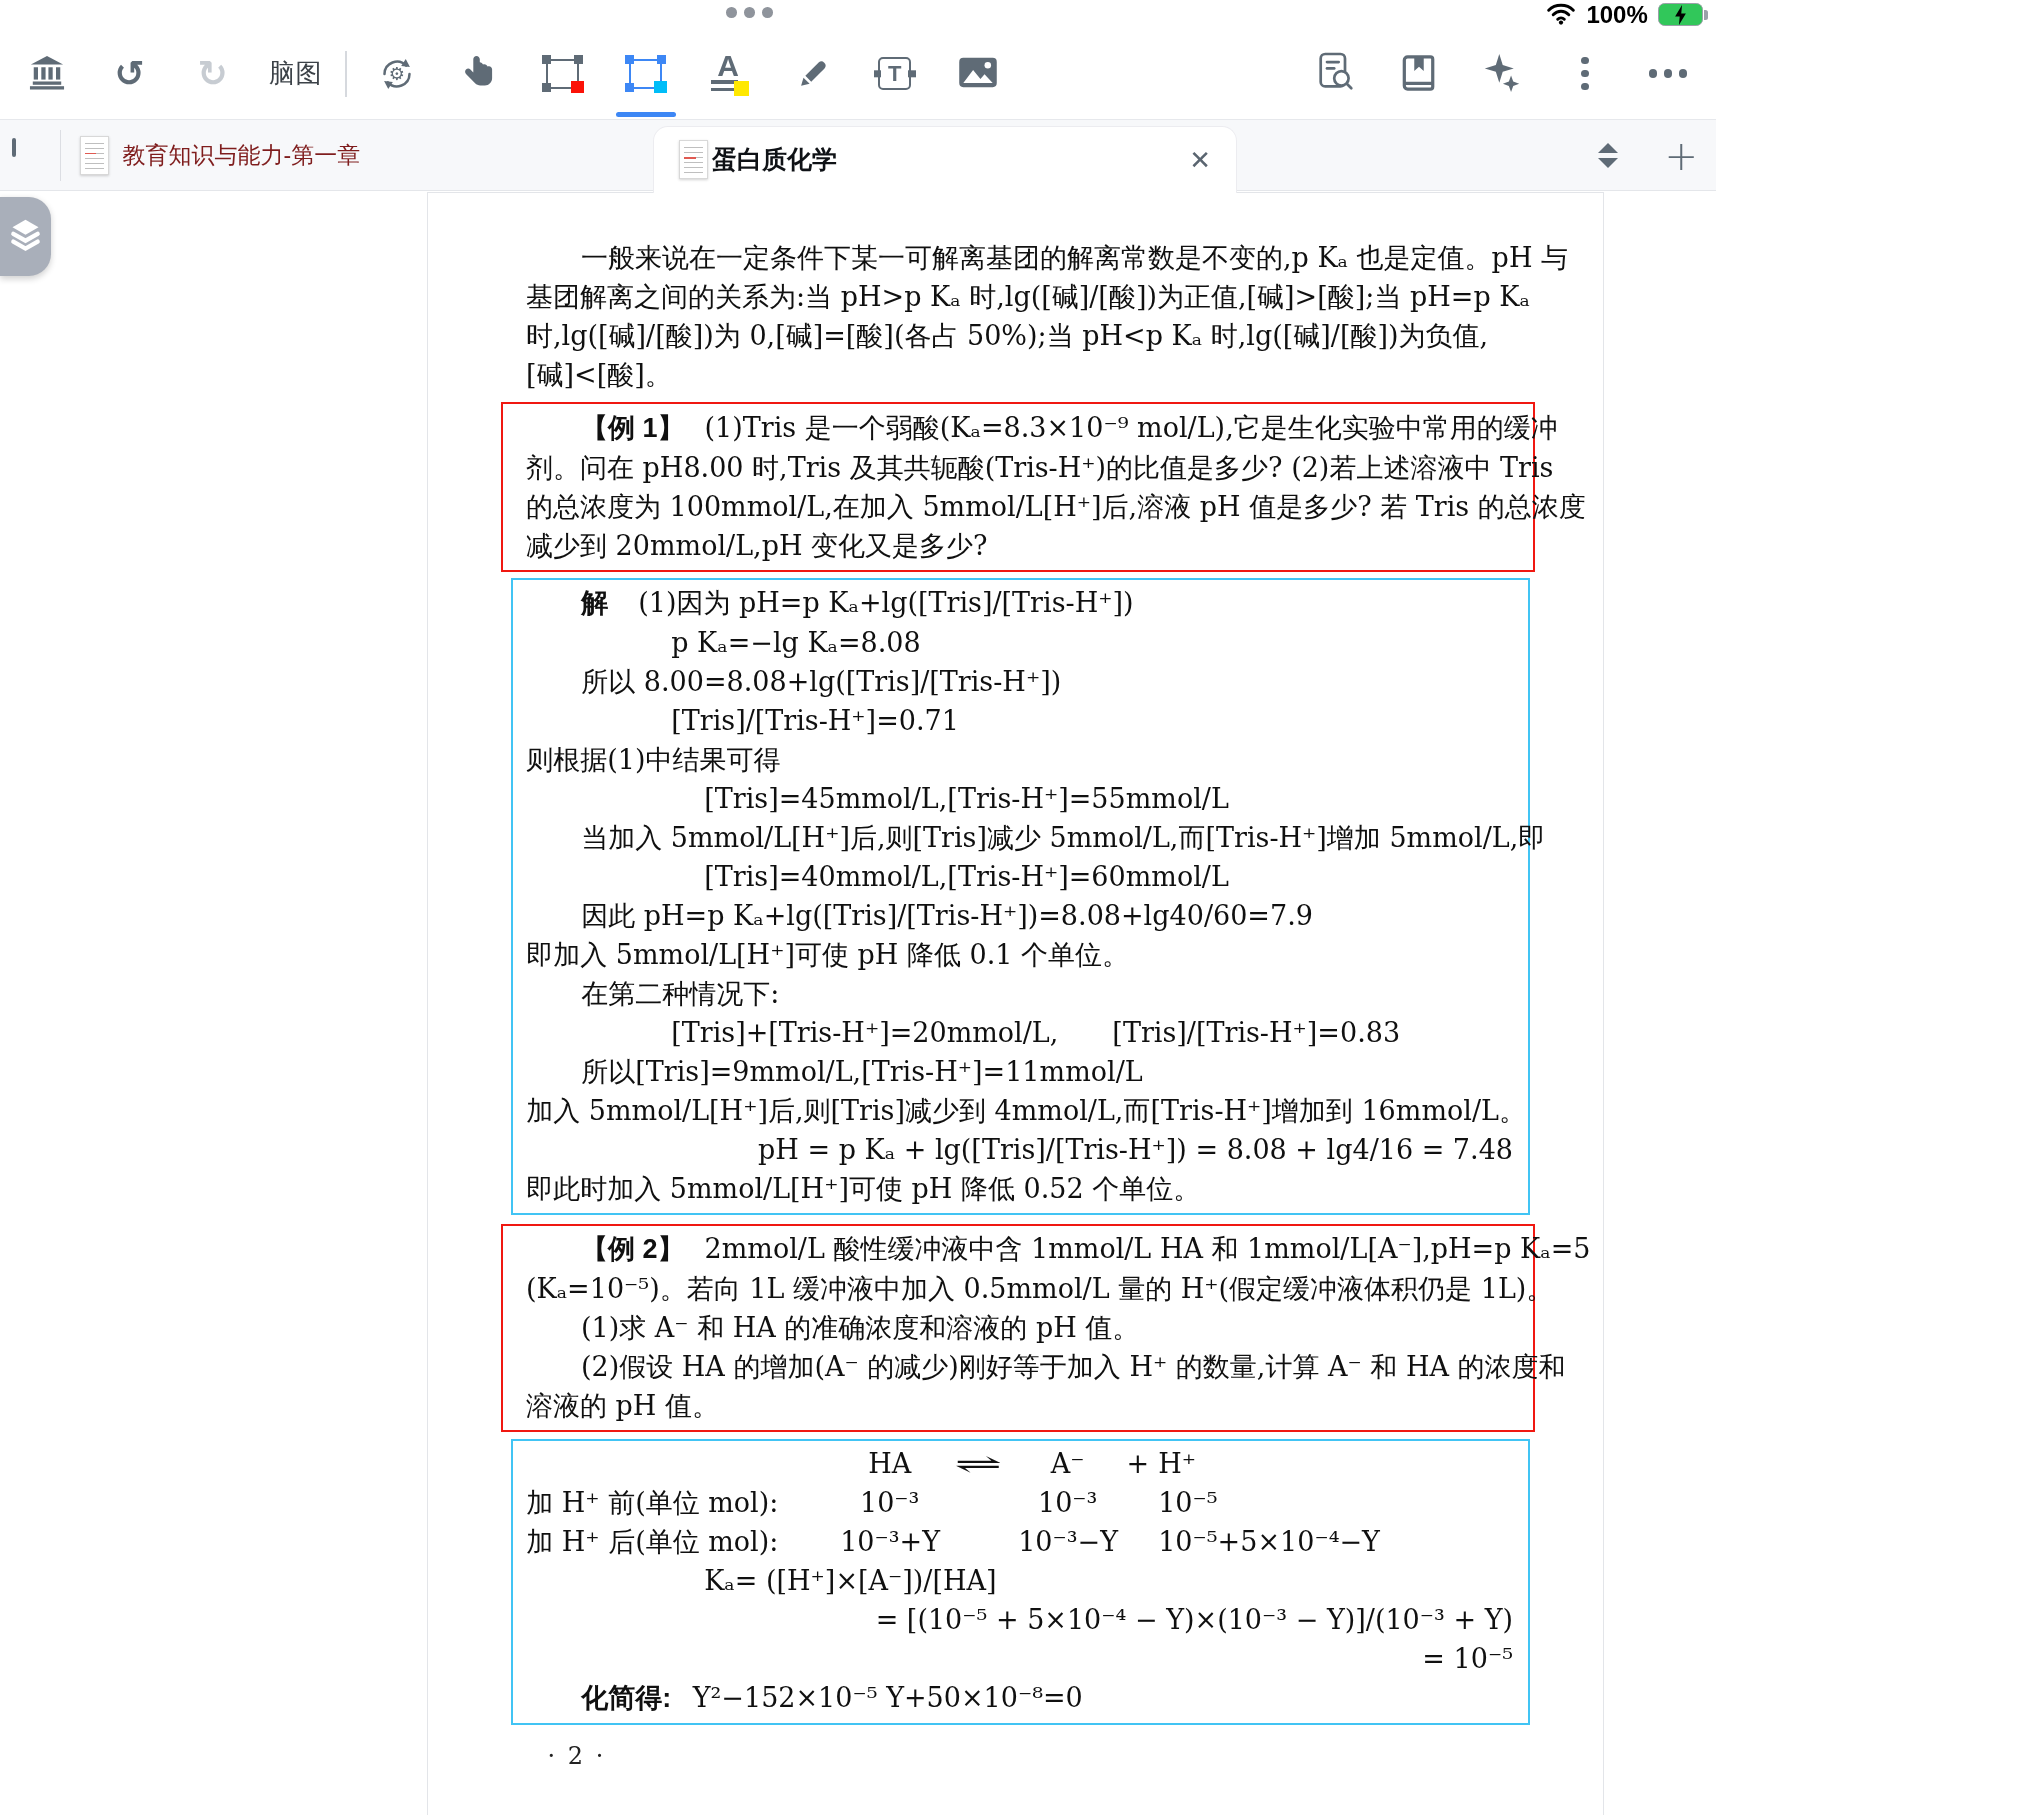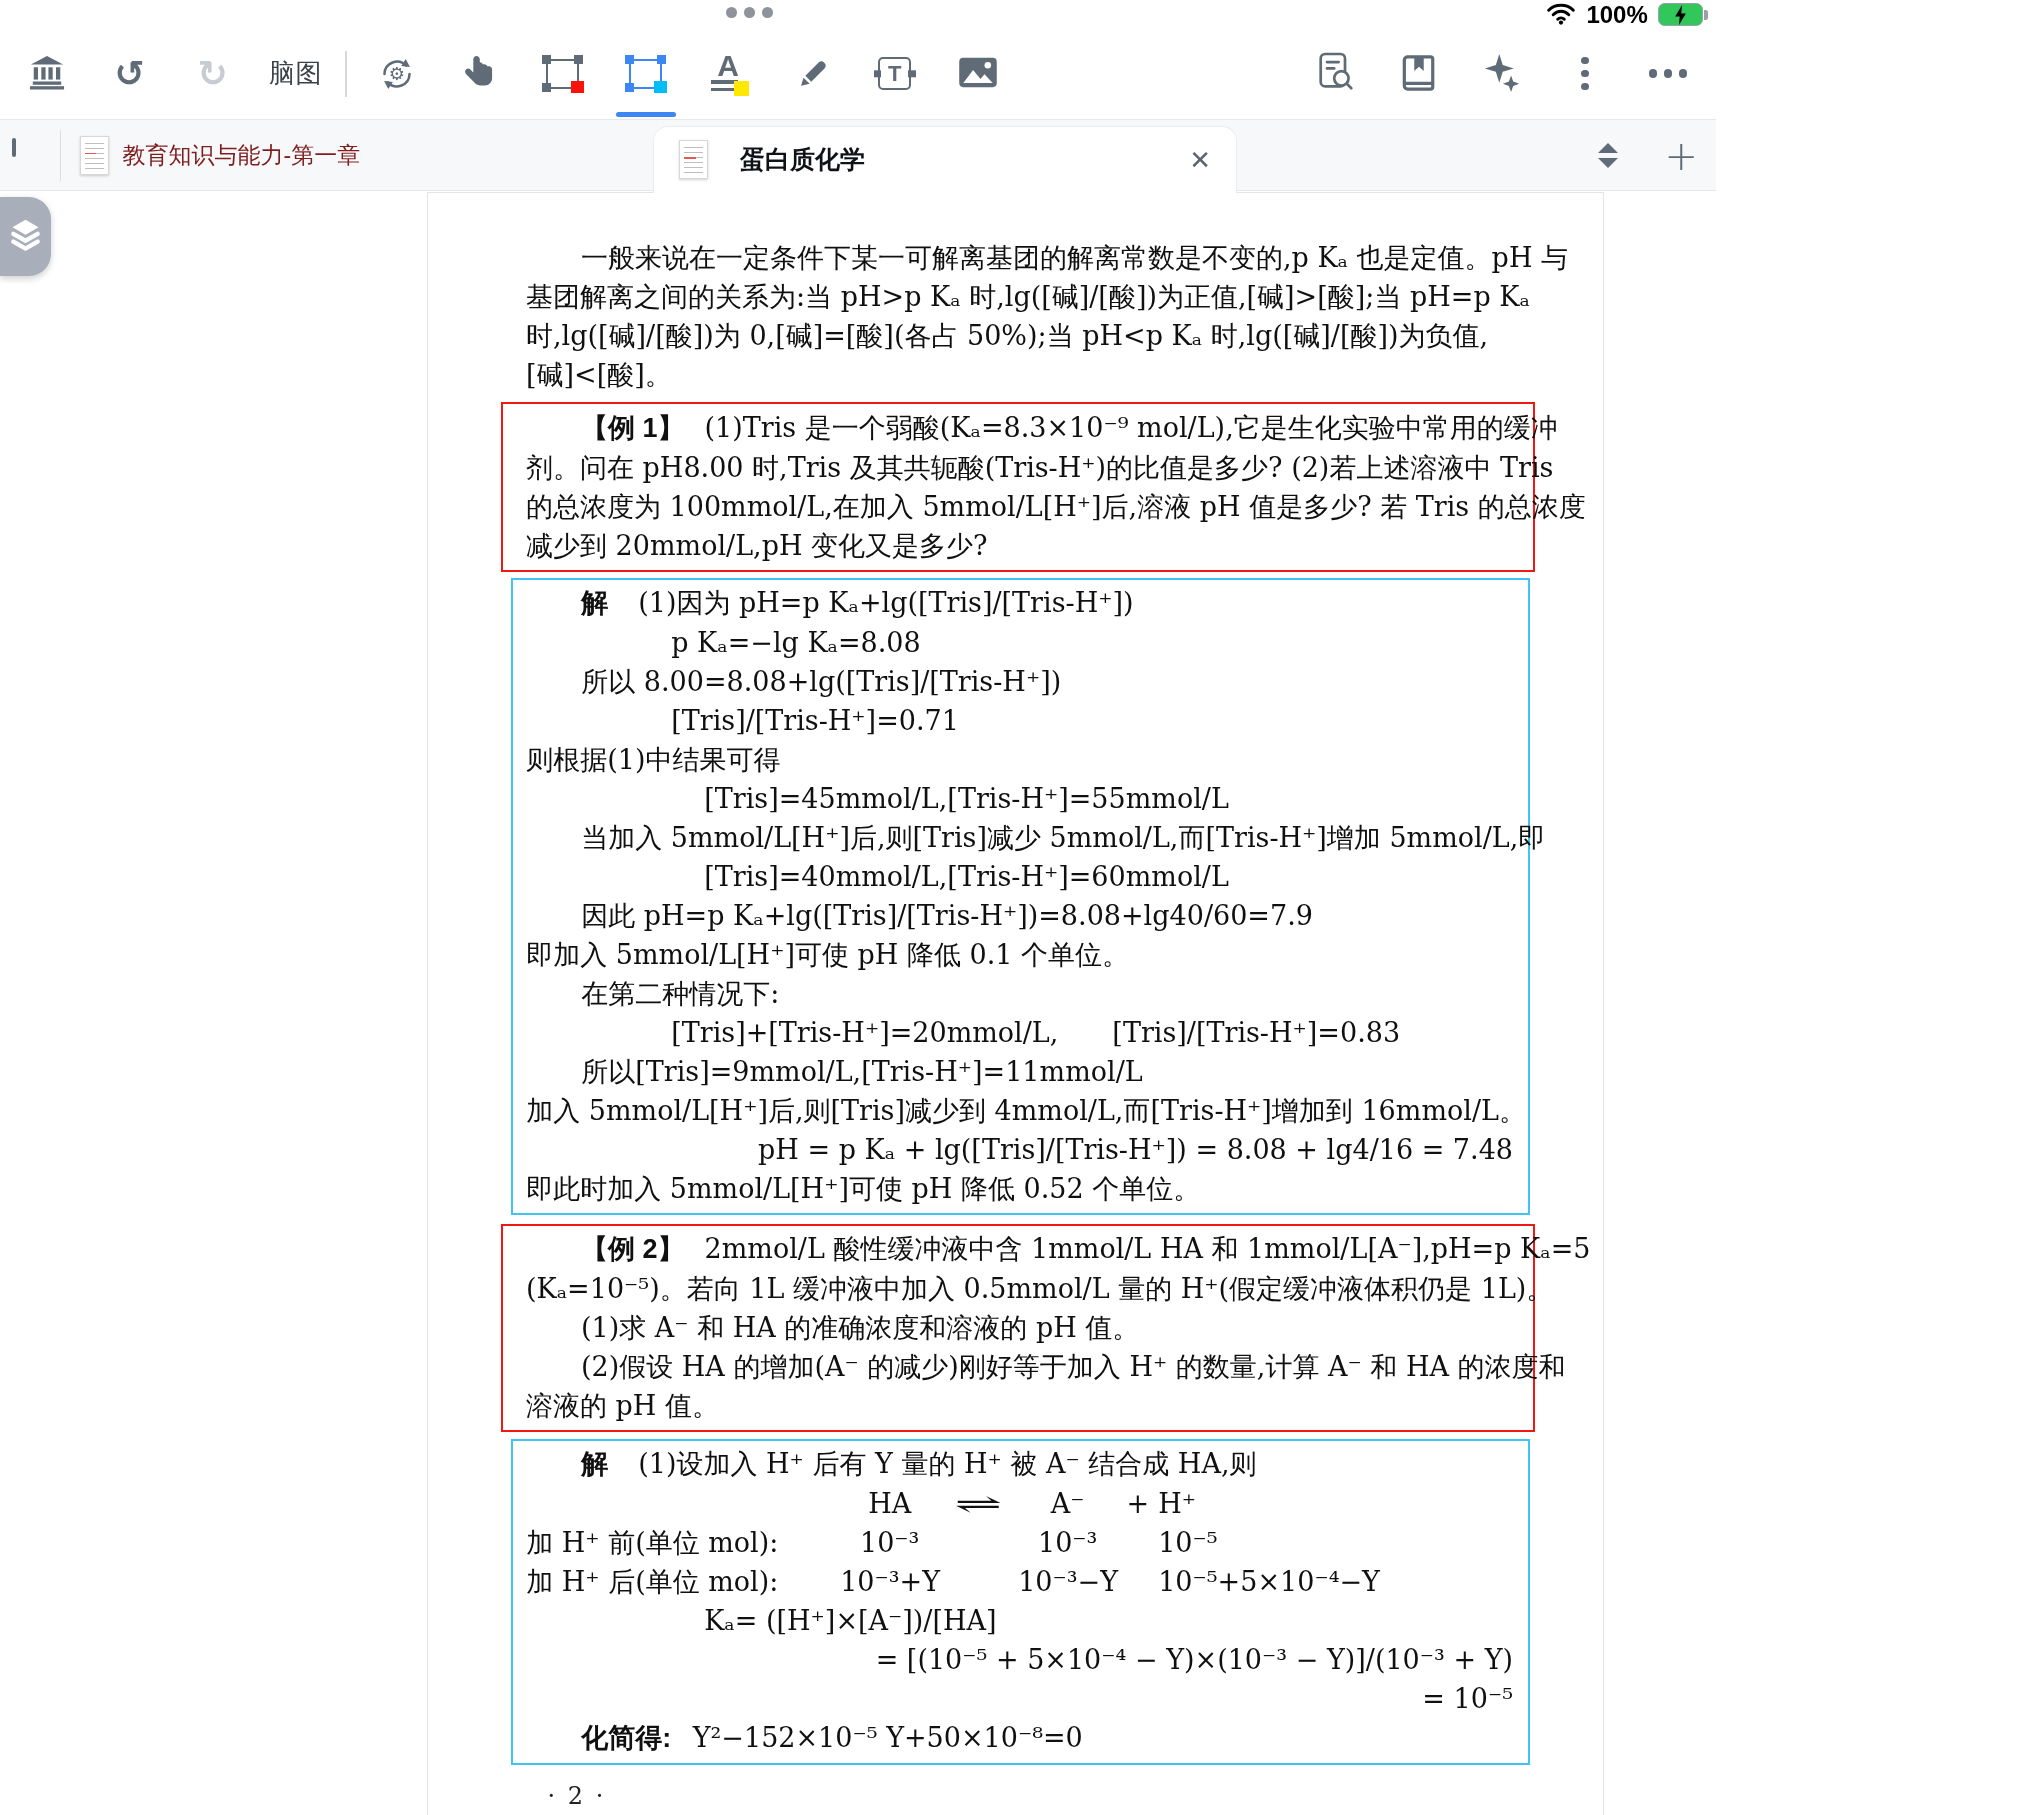--- a/index.html
+++ b/index.html
@@ -57,21 +57,21 @@
   .tabbar{ position:absolute; top:119px; left:0; right:0; height:72px; background:#f7f8fa; border-top:0.8px solid #e6e8ec; border-bottom:0.8px solid #e4e6ea;}
   .splitbtn{ position:absolute; left:11.6px; top:20px; cursor:pointer;}
   .split{ width:38px; height:30px; border:2.5px solid #5f6b76; border-radius:6.6px; position:relative;}
   .split::after{ content:""; position:absolute; left:50%; top:0; bottom:0; width:2.5px; margin-left:-1.2px; background:#5f6b76;}
   .tab-vsep{ position:absolute; left:60px; top:10px; width:0.8px; height:51px; background:#dcdee3;}
   .thumb{ width:29px; height:39px; background:#fff; border:0.8px solid #d8d8d8; box-shadow:0 0.8px 2.5px rgba(0,0,0,.18); position:relative; flex:none;}
   .thumb::before{ content:""; position:absolute; left:4.1px; right:4.1px; top:5.8px; bottom:5px; background:repeating-linear-gradient(#bfbfbf 0 0.8px, transparent 0.8px 5px);}
   .thumb::after{ content:""; position:absolute; left:4.1px; top:15.7px; width:11.6px; height:1.7px; background:#e05a52;}
   .tab1{ position:absolute; left:68px; top:0; height:71px; width:446px; display:flex; align-items:center; gap:14px; padding-left:11.6px; cursor:pointer;}
   .tab1 .ttl{ font-size:23px; color:#7f1d1d; font-weight:500; white-space:nowrap; overflow:hidden;}
-  .tab-active{ position:absolute; left:653px; top:5.8px; height:67px; width:584px; background:#fff; border:0.8px solid #ececf0; border-bottom:none; border-radius:15px 15px 0 0; display:flex; align-items:center; gap:32px; padding:0 25px; z-index:3; cursor:pointer;}
+  .tab-active{ position:absolute; left:653px; top:5.8px; height:67px; width:584px; background:#fff; border:0.8px solid #ececf0; border-bottom:none; border-radius:15px 15px 0 0; display:flex; align-items:center; gap:4px; padding:0 25px; z-index:3; cursor:pointer;}
   .tab-active .ttl{ font-size:25px; color:#0f1216; font-weight:600;}
   .tab-close{ margin-left:auto; font-size:26px; color:#5a6570; cursor:pointer; font-family:"DejaVu Sans",sans-serif;}
   .tab-right{ position:absolute; right:18px; top:0; height:71px; display:flex; align-items:center; gap:46px;}
   .updown{ display:flex; flex-direction:column; gap:4.1px; align-items:center; cursor:pointer;}
   .tri-up{ width:0;height:0;border-left:10px solid transparent;border-right:10px solid transparent;border-bottom:10px solid #5f6b76;}
   .tri-down{ width:0;height:0;border-left:10px solid transparent;border-right:10px solid transparent;border-top:10px solid #5f6b76;}
   .plusbtn{ font-size:40px; font-weight:300; color:#5f6b76; line-height:1; cursor:pointer; font-family:"DejaVu Sans",sans-serif;}
 
   
   .layersbtn{ position:absolute; left:0; top:197px; width:51px; height:79px; background:#a9afba; border-radius:0 22px 22px 0; box-shadow:0 2.5px 6.6px rgba(0,0,0,.18); display:flex; align-items:center; justify-content:center; z-index:5; cursor:pointer;}
@@ -322,21 +322,20 @@
 
       <div class="rbox">
         <div class="dline i1"><span class="blabel ml-ex">【例 2】</span><span>2mmol/L 酸性缓冲液中含 1mmol/L HA 和 1mmol/L[A⁻],pH=p Kₐ=5</span></div>
         <div class="dline">(Kₐ=10⁻⁵)。若向 1L 缓冲液中加入 0.5mmol/L 量的 H⁺(假定缓冲液体积仍是 1L)。</div>
         <div class="dline i1">(1)求 A⁻ 和 HA 的准确浓度和溶液的 pH 值。</div>
         <div class="dline i1">(2)假设 HA 的增加(A⁻ 的减少)刚好等于加入 H⁺ 的数量,计算 A⁻ 和 HA 的浓度和</div>
         <div class="dline">溶液的 pH 值。</div>
       </div>
 
       <div class="bbox">
-        <div class="dline i1"><span class="blabel ml-jie">解</span><span>(1)设加入 H⁺ 后有 Y 量的 H⁺ 被 A⁻ 结合成 HA,则</span></div>
         <div class="reaction">
           <div></div>
           <div class="c">HA</div>
           <div class="c"><span class="rev-arrow">⇌</span></div>
           <div class="c">A⁻</div>
           <div class="c">+</div>
           <div class="l">H⁺</div>
 
           <div class="l">加 H⁺ 前(单位 mol):</div>
           <div class="c">10⁻³</div>

